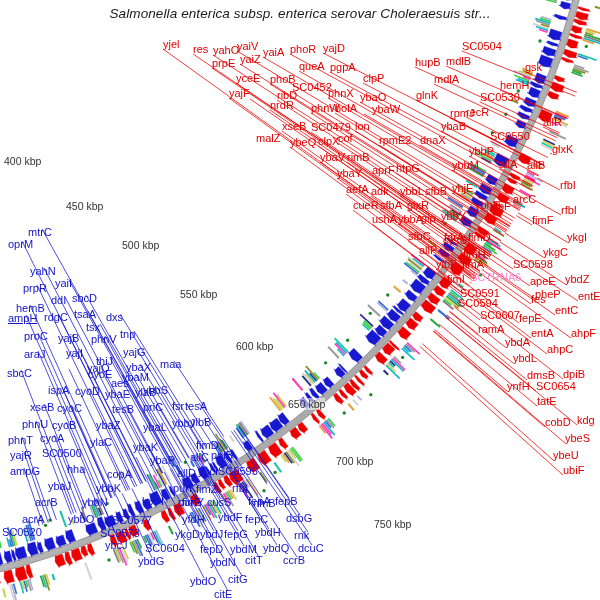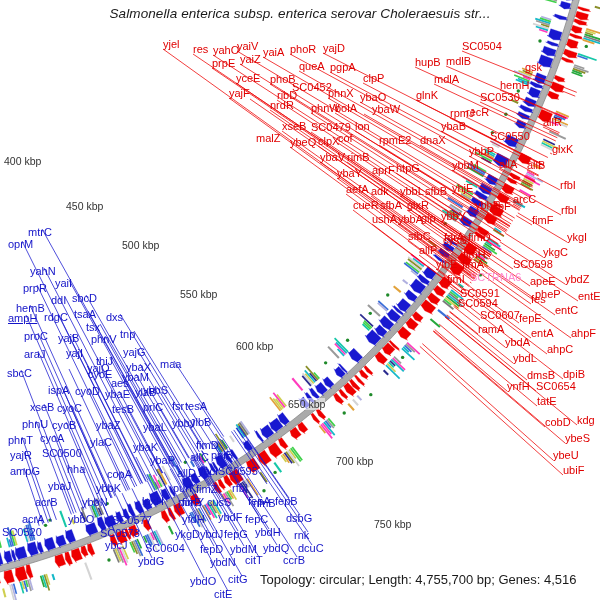--- a/index.html
+++ b/index.html
@@ -1156,14 +1156,13 @@
       <div class="gene-label rev" style="left: 283px; top: 555px;">ccrB</div>
       <div class="gene-label rev" style="left: 190px; top: 576px;">ybdO</div>
       <div class="gene-label rev" style="left: 228px; top: 574px;">citG</div>
       <div class="gene-label rev" style="left: 214px; top: 589px;">citE</div>
       <div class="gene-label rev" style="left: 196px; top: 440px;">fimD</div>
     </div>
   <div id="rna-label-layer">
       <div class="gene-label rna" style="left: 470px; top: 272px;">SCTRNA6</div>
     </div>
 
-  <div class="footer-right">Topology: circular; Length: 4,755,700 bp; Genes: 4,516</div>
 </div>
 
 </body></html>

